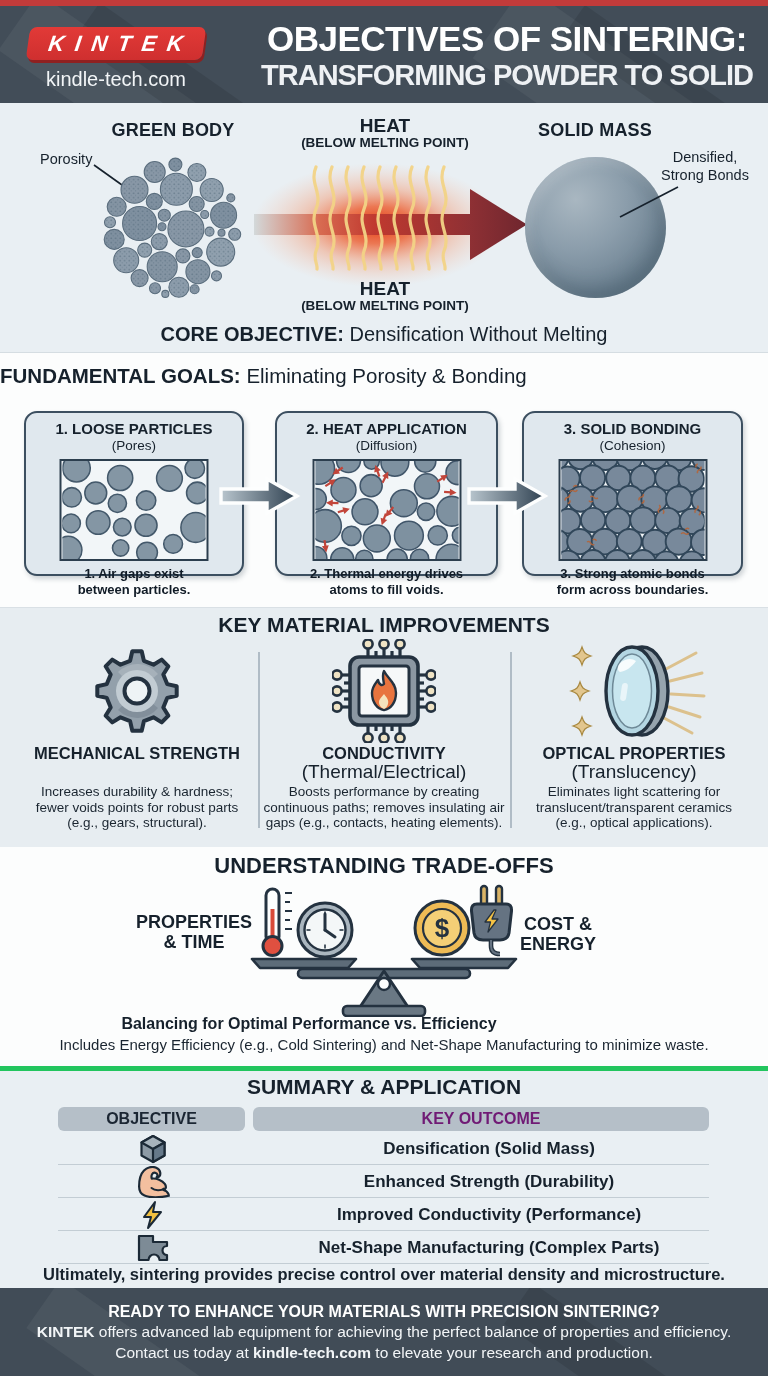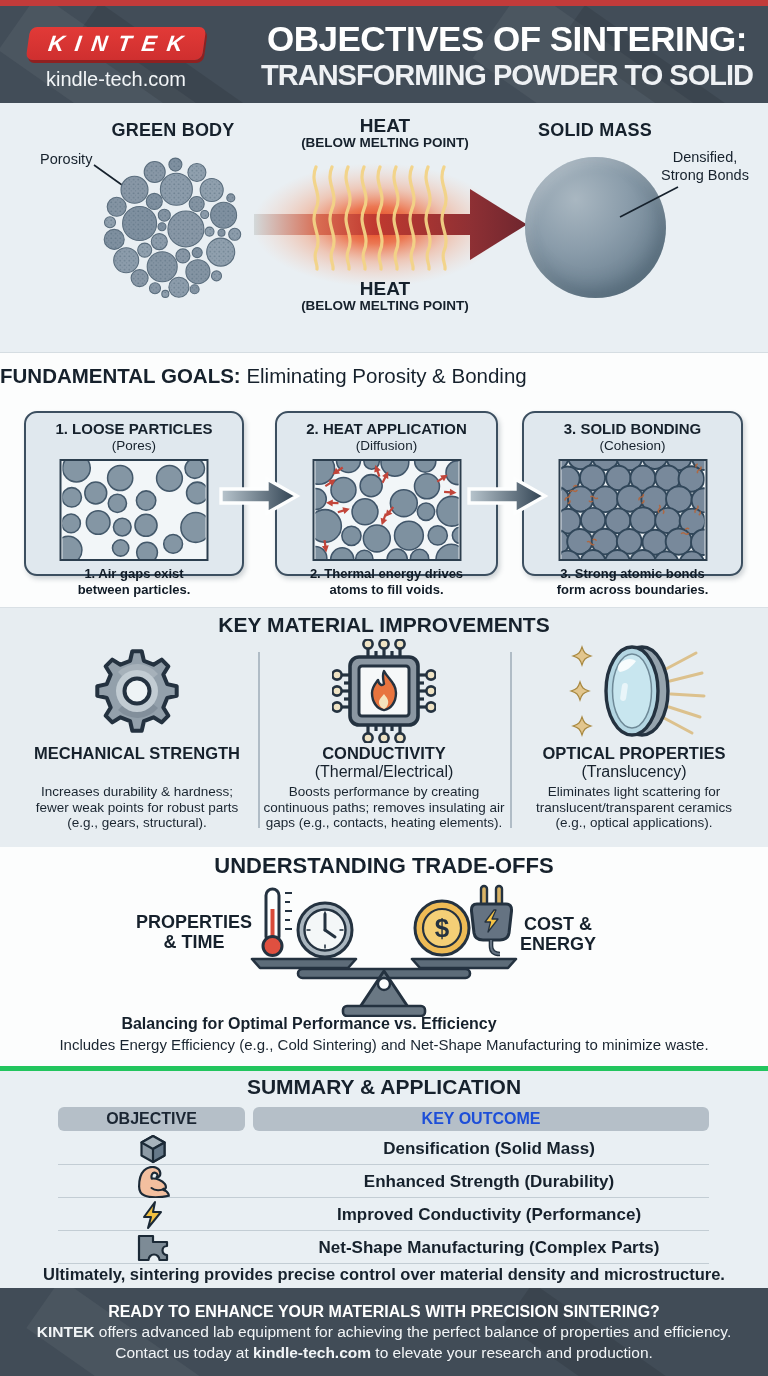--- a/index.html
+++ b/index.html
@@ -54,39 +54,39 @@
                  font-weight:bold;line-height:16px;color:#101b26;}
   .goal-arrow{position:absolute;top:121px;}
 
   
   #sec-improve{left:0;top:607px;width:768px;height:240px;background:#e7edf1;border-top:1px solid #d9e0e5;}
   #improve-heading{left:0;top:5px;width:768px;text-align:center;font-weight:bold;font-size:21px;}
   .col-divider{position:absolute;top:44px;width:1.5px;height:176px;background:#b0bcc6;}
   .imp-col{position:absolute;top:33px;width:250px;text-align:center;}
   .imp-icon{height:100px;display:flex;align-items:center;justify-content:center;}
   .imp-title{font-weight:bold;font-size:16.5px;margin-top:3px;letter-spacing:0;}
-  .imp-sub{font-size:16px;height:18px;line-height:18px;margin-top:0px;}
+  .imp-sub{font-size:19px;height:18px;line-height:18px;margin-top:0px;}
   .imp-desc{font-size:13.5px;line-height:15.5px;margin-top:3px;color:#1a2530;}
   #imp-col-0{left:12px;} #imp-col-1{left:259px;} #imp-col-2{left:509px;}
 
   
   #sec-trade{left:0;top:847px;width:768px;height:219px;background:#fcfdfd;}
   #trade-heading{left:0;top:6px;width:768px;text-align:center;font-weight:bold;font-size:22px;}
   #trade-left-label{left:114px;top:65px;width:160px;text-align:center;font-weight:bold;font-size:18px;line-height:20px;}
   #trade-right-label{left:478px;top:67px;width:160px;text-align:center;font-weight:bold;font-size:18px;line-height:20px;}
   #trade-caption{left:0;top:168px;width:618px;text-align:center;font-weight:bold;font-size:16px;}
   #trade-note{left:0;top:189px;width:768px;text-align:center;font-size:15px;color:#1a2530;}
 
   
   #sec-summary{left:0;top:1066px;width:768px;height:222px;background:#e9eff3;border-top:5px solid #22c55e;padding-left:24px;}
   #summary-heading{left:0;top:4px;width:768px;text-align:center;font-weight:bold;font-size:21px;}
   #tbl-head-obj{left:58px;top:36px;width:187px;height:24px;background:#b5bfc8;border-radius:6px;
                 text-align:center;font-weight:bold;font-size:16px;line-height:24px;color:#1b2633;}
   #tbl-head-out{left:253px;top:36px;width:456px;height:24px;background:#b5bfc8;border-radius:6px;
-                text-align:center;font-weight:bold;font-size:16px;line-height:24px;color:#1d4ed8;}
+                text-align:center;font-weight:bold;font-size:16px;line-height:24px;color:#701a75;}
   .tbl-row{position:absolute;left:58px;width:651px;height:33px;border-bottom:1px solid #c3cdd4;}
   .row-icon{position:absolute;left:35px;top:0;width:120px;height:33px;display:flex;align-items:center;justify-content:center;}
   .row-text{position:absolute;left:203px;top:0;width:456px;text-align:center;font-weight:bold;font-size:17px;line-height:33px;}
   #summary-footnote{left:0;top:194px;width:768px;text-align:center;font-weight:bold;font-size:16.5px;}
 
   
   #footer{left:0;top:1288px;width:768px;height:88px;background:#414c57;overflow:hidden;color:#f2f5f7;}
   #footer-line1{left:0;top:15px;width:768px;text-align:center;font-weight:bold;font-size:16px;color:#fff;}
   #footer-line2{left:0;top:35px;width:768px;text-align:center;font-size:15.5px;}
   #footer-line3{left:0;top:56px;width:768px;text-align:center;font-size:15.5px;}
@@ -238,20 +238,24 @@
 
     <div id="solid-label" class="abs side-label">SOLID MASS</div>
     <div id="sphere" class="abs"></div>
     <div id="densified-label" class="abs">
       <span>Densified,</span><br>
       <span>Strong Bonds</span>
     </div>
     <svg class="abs" style="left:614px;top:80px;" width="70" height="40">
       <line x1="64" y1="4" x2="6" y2="34" stroke="#16212c" stroke-width="1.6"></line>
     </svg>
+    <div id="core-objective" class="abs">
+      <span class="bold">CORE OBJECTIVE:</span>
+      <span>Densification Without Melting</span>
+    </div>
   </div>
 
   <div id="sec-goals" class="abs">
     <div id="goals-heading" class="abs">
       <span class="bold">FUNDAMENTAL GOALS:</span>
       <span>Eliminating Porosity &amp; Bonding</span>
     </div>
 
     <div id="panel-0" class="panel">
       <div class="panel-title">1. LOOSE PARTICLES</div>
@@ -490,21 +494,21 @@
           <path d="M -19 -19 A 27 27 0 0 1 21 -17 L 0 0 Z" fill="#ffffff" opacity="0.18"></path>
           <path d="M -19 19 A 27 27 0 0 0 21 17 L 0 0 Z" fill="#243240" opacity="0.15"></path>
           <circle cx="0" cy="0" r="21" fill="#c2ccd3"></circle>
           <circle cx="0" cy="0" r="12.5" fill="#eef3f5" stroke="#243240" stroke-width="4"></circle>
         </svg>
       </div>
       <div class="imp-title">MECHANICAL STRENGTH</div>
       <div class="imp-sub"></div>
       <div class="imp-desc">
         <span>Increases durability &amp; hardness;</span><br>
-        <span>fewer weak points for robust parts</span><br>
+        <span>fewer voids points for robust parts</span><br>
         <span>(e.g., gears, structural).</span>
       </div>
     </div>
 
     <div id="imp-col-1" class="imp-col">
       <div class="imp-icon">
         <svg width="104" height="104" viewBox="-52 -52 104 104">
           <g stroke="#243240" stroke-width="3.2">
             <line x1="-16" y1="-33" x2="-16" y2="-45"></line>
               <line x1="0" y1="-33" x2="0" y2="-45"></line>

